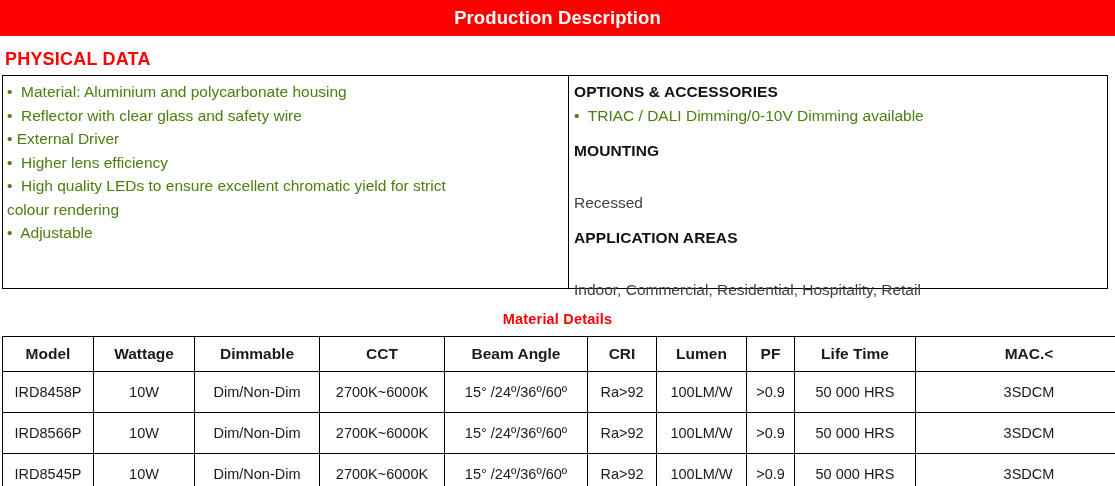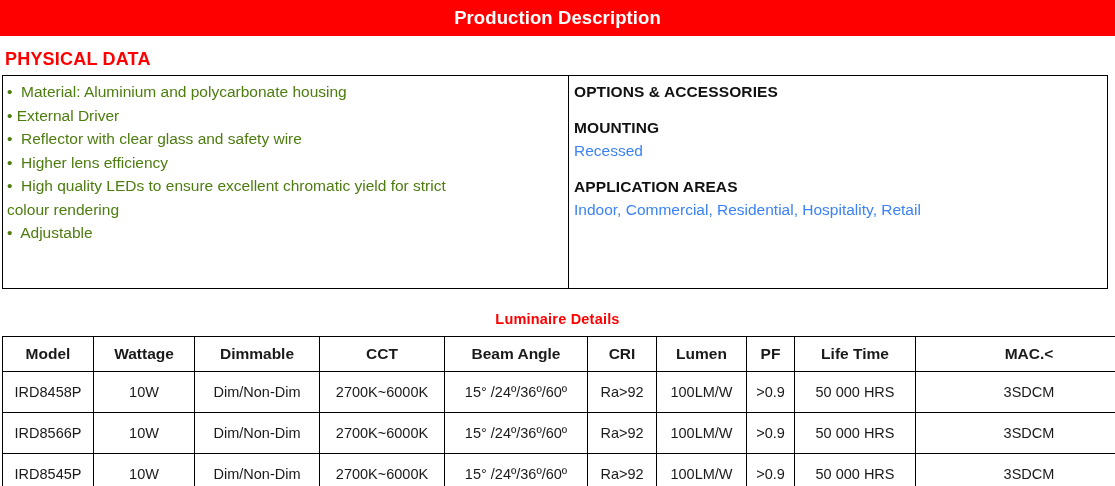--- a/index.html
+++ b/index.html
@@ -72,21 +72,22 @@
 
   .bullet-line {
     font-size: 15.5px;
     line-height: 23.5px;
     white-space: pre;
     color: #4d7c0f;
   }
   .plain-line {
     font-size: 15.5px;
     line-height: 23.5px;
-    color: #3b82f6;
+    color: #404040;
+    margin-top: 28px;
   }
   .sub-head {
     font-size: 15.5px;
     line-height: 23.5px;
     font-weight: bold;
     color: #111111;
     letter-spacing: .1px;
   }
   .gap-line {
     height: 12px;
@@ -150,41 +151,42 @@
 <div class="title-bar">
   <span class="title-text">Production Description</span>
 </div>
 
 <div class="section-caption">PHYSICAL DATA</div>
 
 <div class="spec-box">
 
   <div class="spec-col-left">
     <div class="bullet-line">•  Material: Aluminium and polycarbonate housing</div>
+    <div class="bullet-line">•  Reflector with clear glass and safety wire</div>
     <div class="bullet-line">• External Driver</div>
-    <div class="bullet-line">•  Reflector with clear glass and safety wire</div>
     <div class="bullet-line">•  Higher lens efficiency</div>
     <div class="bullet-line">•  High quality LEDs to ensure excellent chromatic yield for strict</div>
     <div class="bullet-line">colour rendering</div>
     <div class="bullet-line">•  Adjustable</div>
   </div>
 
   <div class="spec-col-right">
     <div class="sub-head">OPTIONS &amp; ACCESSORIES</div>
+    <div class="bullet-line">•  TRIAC / DALI Dimming/0-10V Dimming available</div>
     <div class="gap-line"></div>
     <div class="sub-head">MOUNTING</div>
     <div class="plain-line">Recessed</div>
     <div class="gap-line"></div>
     <div class="sub-head">APPLICATION AREAS</div>
     <div class="plain-line">Indoor, Commercial, Residential, Hospitality, Retail</div>
   </div>
 
 </div>
 
-<div class="table-caption">Luminaire Details</div>
+<div class="table-caption">Material Details</div>
 
 <table class="details-table">
   <thead>
     <tr>
       <th class="c-model">Model</th>
       <th class="c-wattage">Wattage</th>
       <th class="c-dimmable">Dimmable</th>
       <th class="c-cct">CCT</th>
       <th class="c-beam">Beam Angle</th>
       <th class="c-cri">CRI</th>

